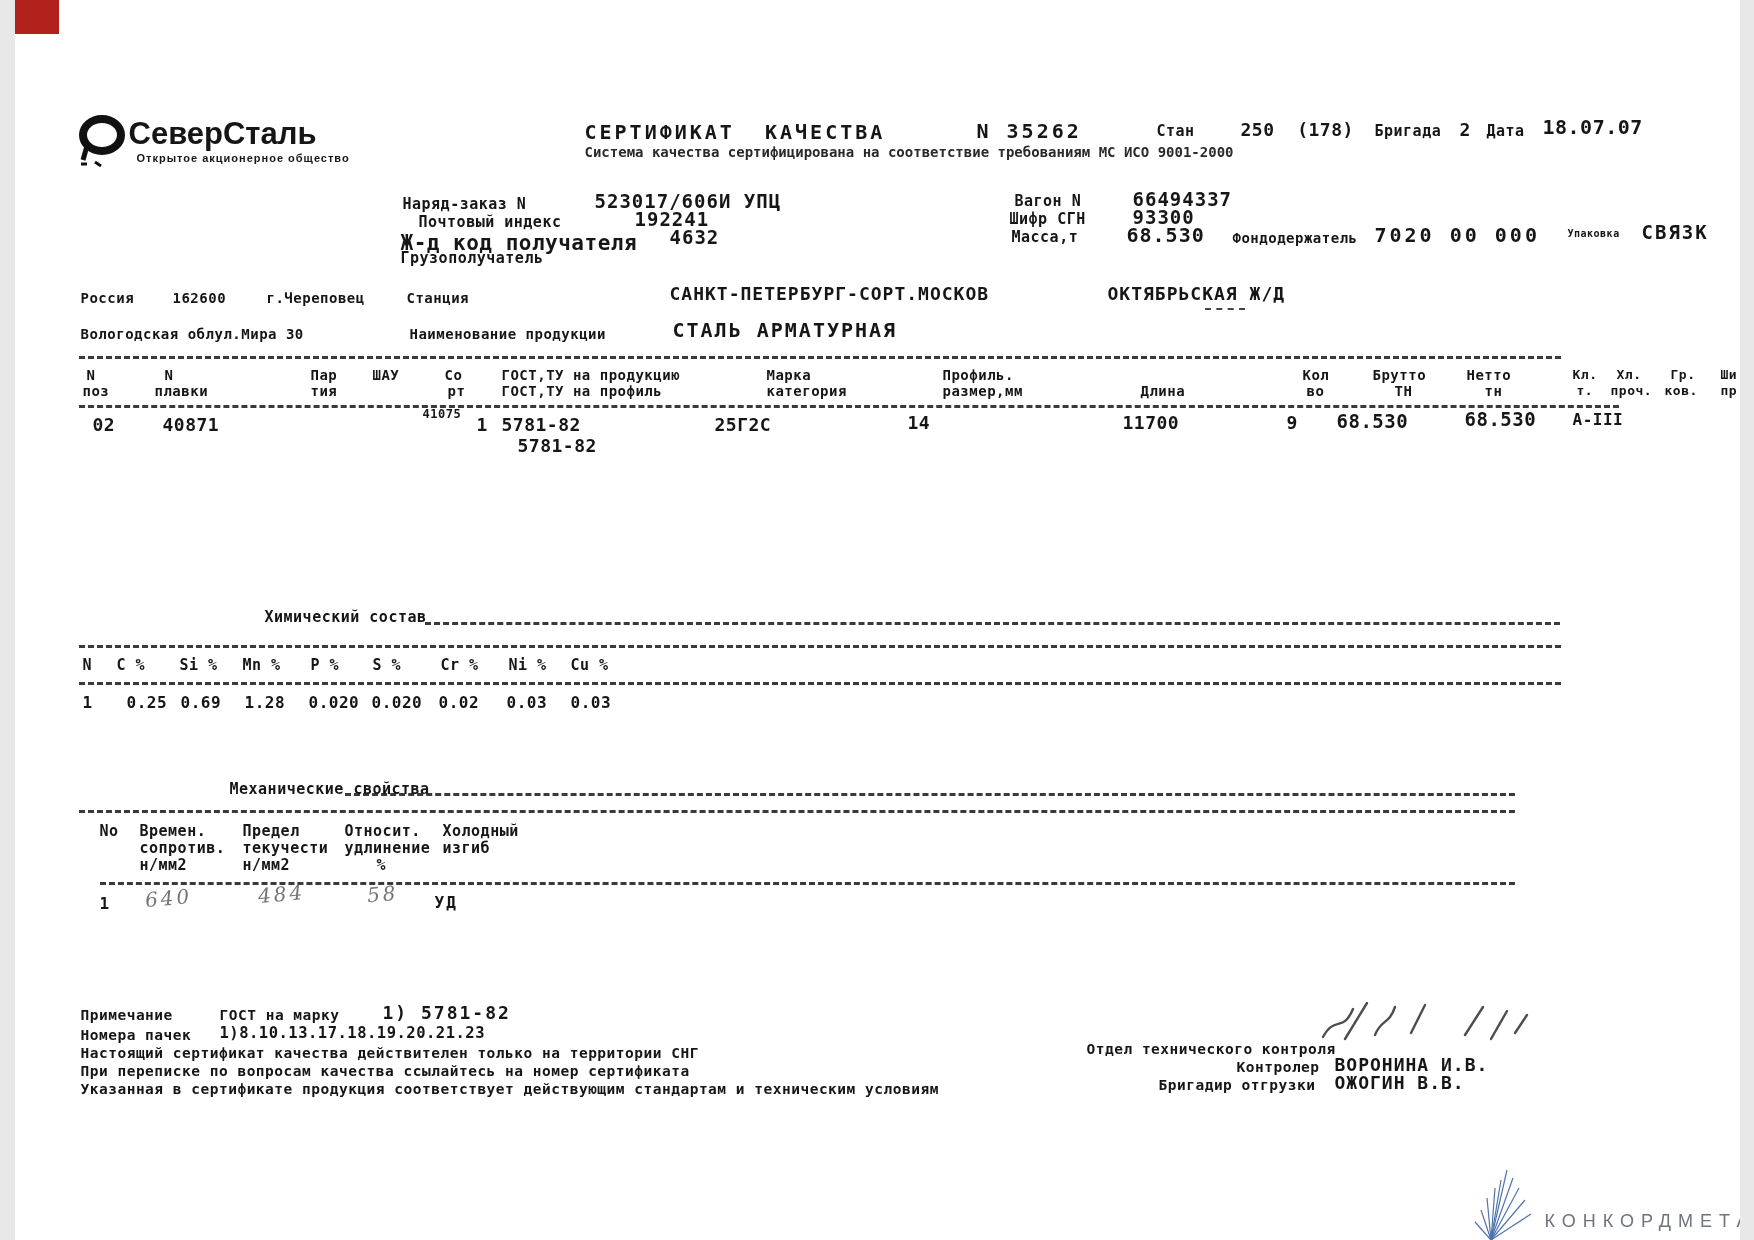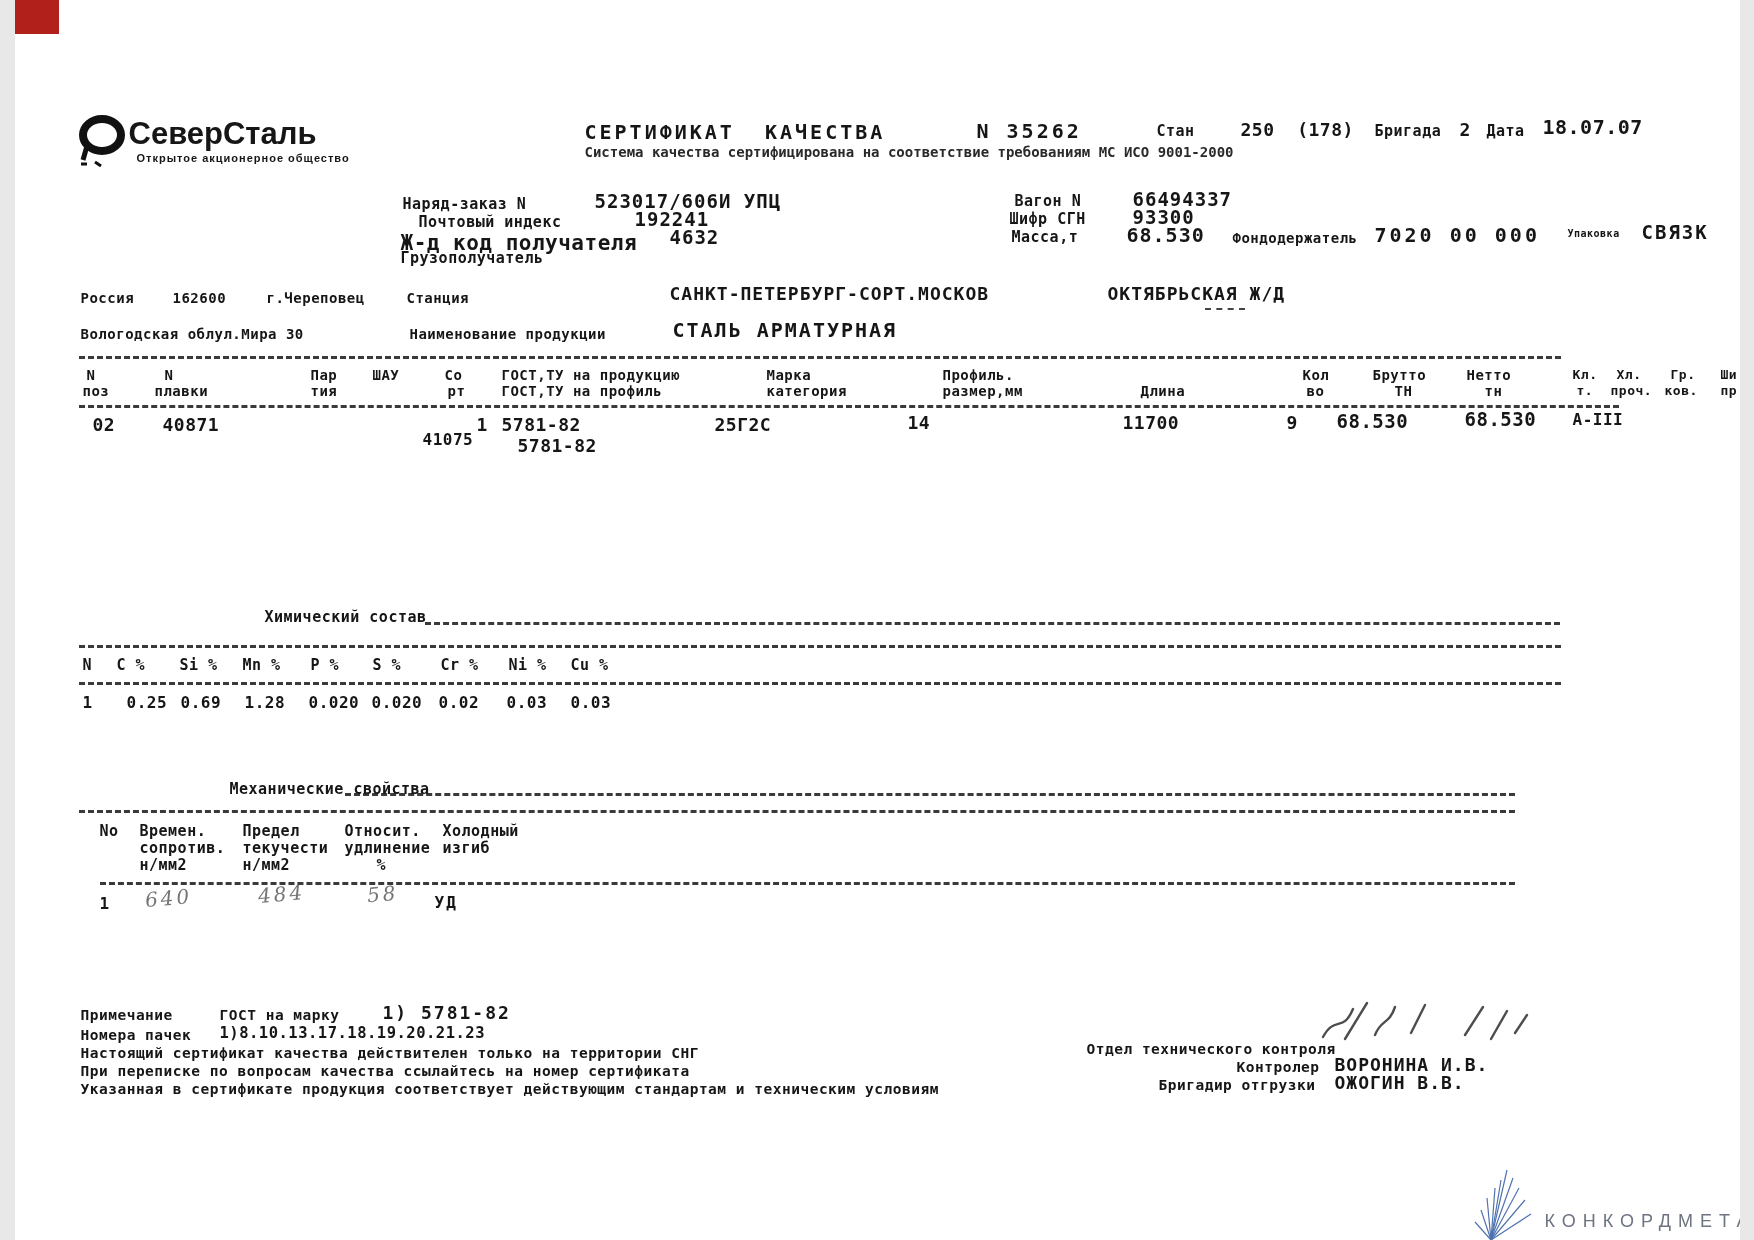--- a/index.html
+++ b/index.html
@@ -108,21 +108,21 @@
   <span class="t" style="left:1596px; top:384px; font-size:13px;">проч.</span>
   <span class="t" style="left:1656px; top:368px; font-size:13px;">Гр.</span>
   <span class="t" style="left:1650px; top:384px; font-size:13px;">ков.</span>
   <span class="t" style="left:1706px; top:368px; font-size:13px;">Ши</span>
   <span class="t" style="left:1706px; top:384px; font-size:13px;">пр</span>
 
   <div class="dash" style="left:64px; top:405px; width:1540px;"></div>
 
   <span class="t" style="left:78px;   top:416px; font-size:18px;">02</span>
   <span class="t" style="left:148px;  top:416px; font-size:18px;">40871</span>
-  <span class="t" style="left:408px;  top:432px; font-size:16px;">41075</span>
+  <span class="t" style="left:408px;  top:408px; font-size:12px;">41075</span>
   <span class="t" style="left:462px;  top:416px; font-size:18px;">1</span>
   <span class="t" style="left:487px;  top:416px; font-size:18px;">5781-82</span>
   <span class="t" style="left:503px;  top:437px; font-size:18px;">5781-82</span>
   <span class="t" style="left:700px;  top:416px; font-size:18px;">25Г2С</span>
   <span class="t" style="left:893px;  top:414px; font-size:18px;">14</span>
   <span class="t" style="left:1108px; top:414px; font-size:18px;">11700</span>
   <span class="t" style="left:1272px; top:414px; font-size:18px;">9</span>
   <span class="t" style="left:1322px; top:412px; font-size:19px;">68.530</span>
   <span class="t" style="left:1450px; top:410px; font-size:19px;">68.530</span>
   <span class="t" style="left:1558px; top:412px; font-size:16px;">А-III</span>

